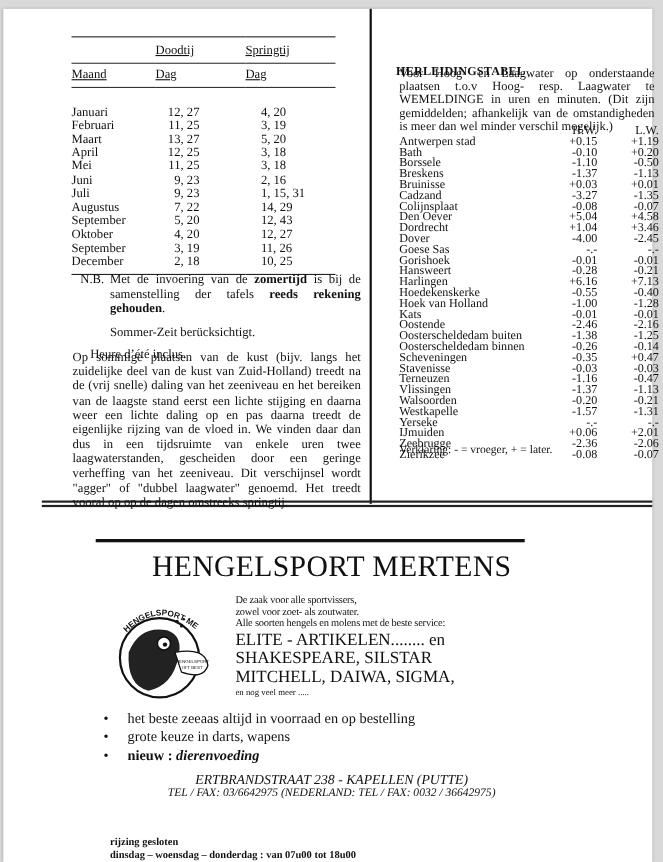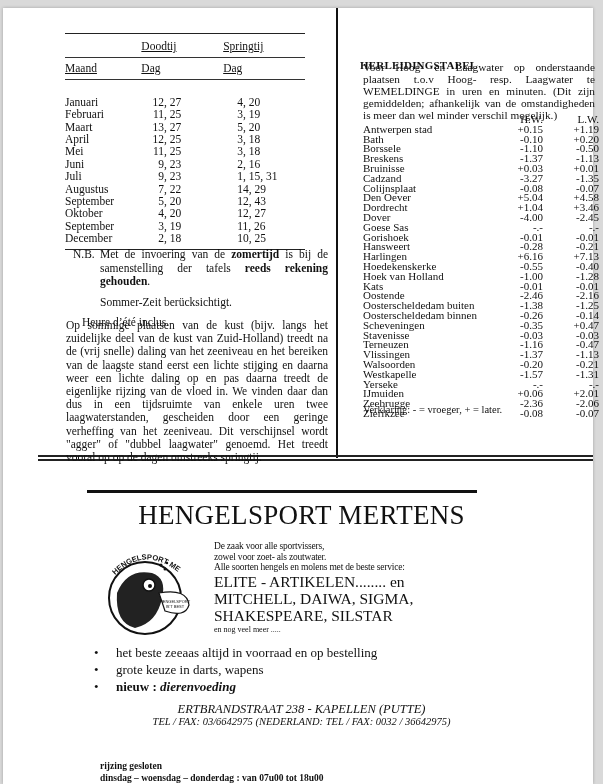--- a/index.html
+++ b/index.html
@@ -341,22 +341,22 @@
     <circle cx="70" cy="20" r="1.2" fill="#111"></circle>
   <path id="arc" d="M18 32 Q48 2 82 30" fill="none"></path>
   <text font-size="7.5" font-weight="bold" font-family="Liberation Sans, sans-serif" fill="#111"><textPath href="#arc">HENGELSPORT MERTENS</textPath></text>
 </svg>
 
 <div class="ad-text">
   <div class="small">De zaak voor alle sportvissers,</div>
   <div class="small">zowel voor zoet- als zoutwater.</div>
   <div class="small">Alle soorten hengels en molens met de beste service:</div>
   <div class="big">ELITE - ARTIKELEN........ en</div>
+  <div class="big">SHAKESPEARE, SILSTAR</div>
   <div class="big">MITCHELL, DAIWA, SIGMA,</div>
-  <div class="big">SHAKESPEARE, SILSTAR</div>
   <div class="tiny">en nog veel meer .....</div>
 </div>
 
 <ul class="bullets">
   <li>het beste zeeaas altijd in voorraad en op bestelling</li>
   <li>grote keuze in darts, wapens</li>
   <li><b>nieuw :</b> <i>dierenvoeding</i></li>
 </ul>
 
 <div class="address">

